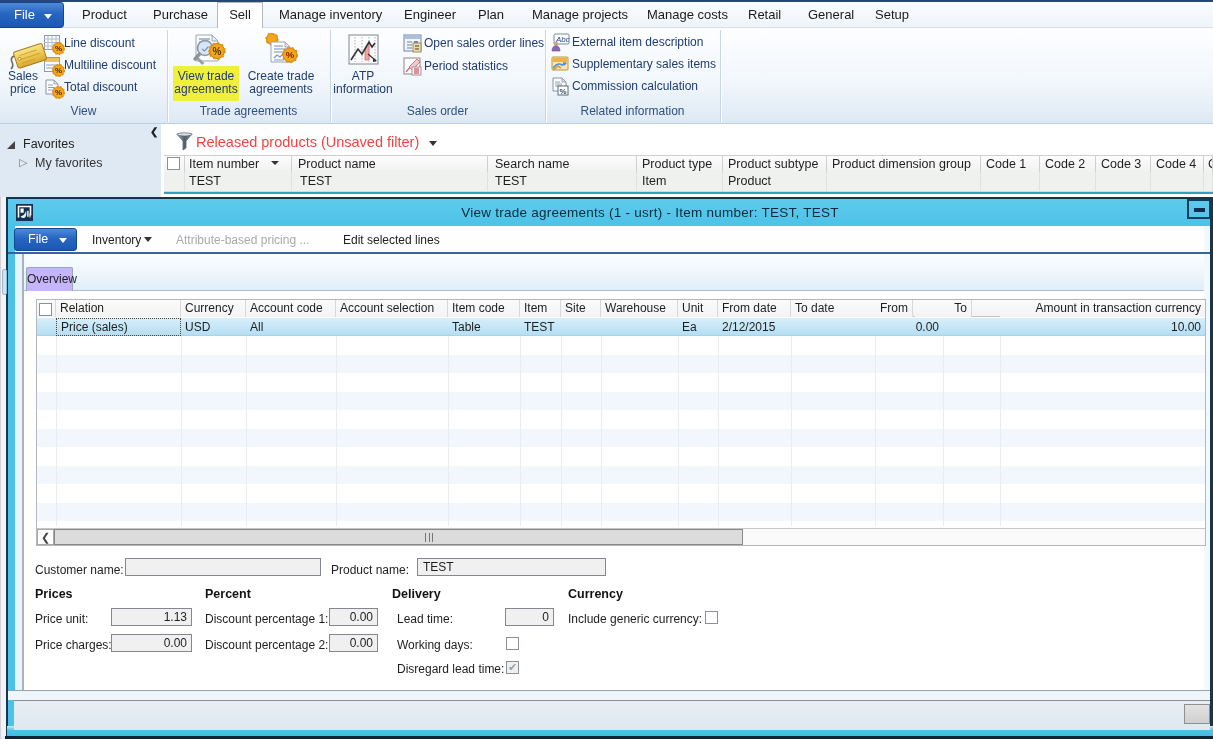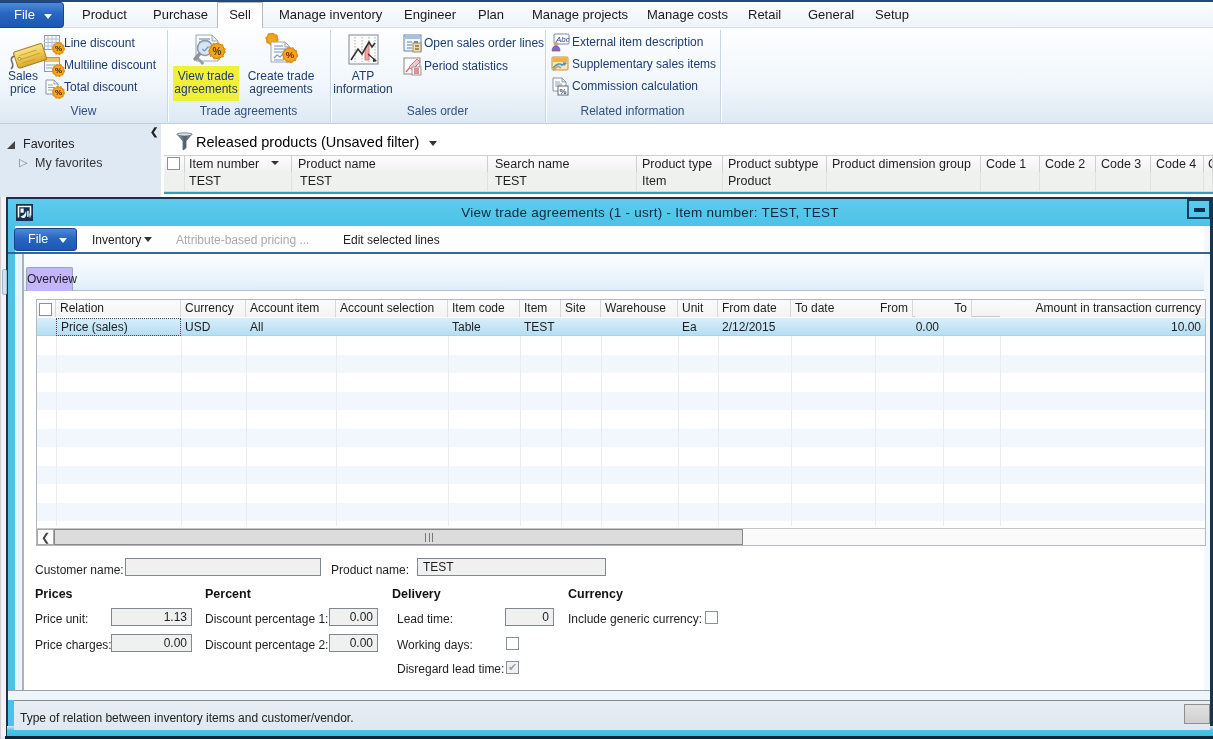--- a/index.html
+++ b/index.html
@@ -15,21 +15,21 @@
 .caretd{display:inline-block;width:0;height:0;border-left:4px solid transparent;border-right:4px solid transparent;border-top:5px solid #333}
 
 #ribbon{left:0;top:28px;width:1213px;height:96px;background:linear-gradient(#fdfeff,#f2f7fc 55%,#e4eef7 85%,#dce8f3);border-bottom:1px solid #bdd0e2}
 .gsep{position:absolute;top:30px;width:1px;height:92px;background:#c7d7e7;box-shadow:1px 0 0 #ffffff}
 .glabel{position:absolute;top:104px;font-size:12px;color:#30507f;text-align:center}
 .rtxt{position:absolute;font-size:12px;color:#1f3c6e;white-space:nowrap}
 .r2{text-align:center;line-height:13px}
 
 #leftpanel{left:0;top:124px;width:161px;height:615px;background:#dfe9f3}
 #wsmain{left:164px;top:124px;width:1049px;height:73px;background:#fff}
-.green{color:#000000;font-size:14.5px}
+.green{color:#ef4444;font-size:14.5px}
 .wgh{position:absolute;top:155px;height:17px;background:linear-gradient(#fdfdfd,#f1f1f1);border-top:1px solid #cfcfcf;border-right:1px solid #cfcfcf;font-size:12.5px;line-height:17px;padding-left:5px;white-space:nowrap;overflow:hidden}
 .wgd{position:absolute;top:172px;height:19px;background:#eff1ef;border-right:1px solid #e0e2e0;font-size:12.5px;line-height:19px;padding-left:5px;white-space:nowrap;overflow:hidden}
 
 #dlgtop{left:5px;top:197px;width:1208px;height:2px;background:#14344e}
 #dtitle{left:7px;top:199px;width:1203px;height:27px;background:linear-gradient(#5ecbec,#4cc2e7);color:#11293b;font-size:13px}
 #dleftA{left:0px;top:197px;width:1px;height:542px;background:#d0d0d6}
 #dleftB{left:1px;top:197px;width:5px;height:540px;background:#f3f3f7}
 #dleftC{left:6px;top:199px;width:2px;height:537px;background:#16364f}
 #dleftD{left:8px;top:226px;width:7px;height:504px;background:#4cc2e7}
 #dmenuw{left:15px;top:226px;width:1189px;height:26px;background:#fff}
@@ -241,21 +241,21 @@
 <div class="ab" id="dmenuline"></div>
 <div class="ab" id="dtabstrip"></div>
 <div class="ab" id="ovline"></div>
 <div class="ab" id="ovtab">Overview</div>
 
 <div class="ab" id="dgrid">
   <div id="dghrow"></div>
   <div class="dgh" style="left:0;width:19px"></div>
   <div class="dgh" style="left:19px;width:125px">Relation</div>
   <div class="dgh" style="left:144px;width:65px">Currency</div>
-  <div class="dgh" style="left:209px;width:90px">Account item</div>
+  <div class="dgh" style="left:209px;width:90px">Account code</div>
   <div class="dgh" style="left:299px;width:112px">Account selection</div>
   <div class="dgh" style="left:411px;width:72px">Item code</div>
   <div class="dgh" style="left:483px;width:41px">Item</div>
   <div class="dgh" style="left:524px;width:40px">Site</div>
   <div class="dgh" style="left:564px;width:77px">Warehouse</div>
   <div class="dgh" style="left:641px;width:40px">Unit</div>
   <div class="dgh" style="left:681px;width:73px">From date</div>
   <div class="dgh" style="left:754px;width:84px">To date</div>
   <div class="dgh fr" style="left:808px;width:68px">From</div>
   <div class="dgh fr" style="left:878px;width:57px">To</div>
@@ -324,21 +324,20 @@
 <div class="cb" style="left:506px;top:637px"></div>
 <div class="flabel" style="left:397px;top:662px">Disregard lead time:</div>
 <div class="cb" style="left:506px;top:661px;background:#f0f0f0;color:#9aa0a8;font-size:11px;line-height:11px;text-align:center">✔</div>
 <div class="flabel" style="left:568px;top:612px">Include generic currency:</div>
 <div class="cb" style="left:705px;top:611px"></div>
 
 <div class="ab" style="left:8px;top:690px;width:1202px;height:1px;background:#9aa2aa"></div>
 <div class="ab" style="left:8px;top:691px;width:1202px;height:9px;background:#eef5fb"></div>
 
 <div class="ab" id="sbar"></div>
-<div class="ab" style="left:20px;top:711px;font-size:12px;color:#222">Type of relation between inventory items and customer/vendor.</div>
 <div class="ab" id="sbtn"></div>
 
 <svg class="ab" style="left:8px;top:36px" width="42" height="38" viewBox="0 0 42 38">
   <defs>
     <linearGradient id="gold" x1="0" y1="0" x2="0" y2="1">
       <stop offset="0" stop-color="#f7e48a"></stop>
           <stop offset="0.5" stop-color="#eec94f"></stop>
           <stop offset="1" stop-color="#d9a832"></stop>
     </linearGradient>
   </defs>

